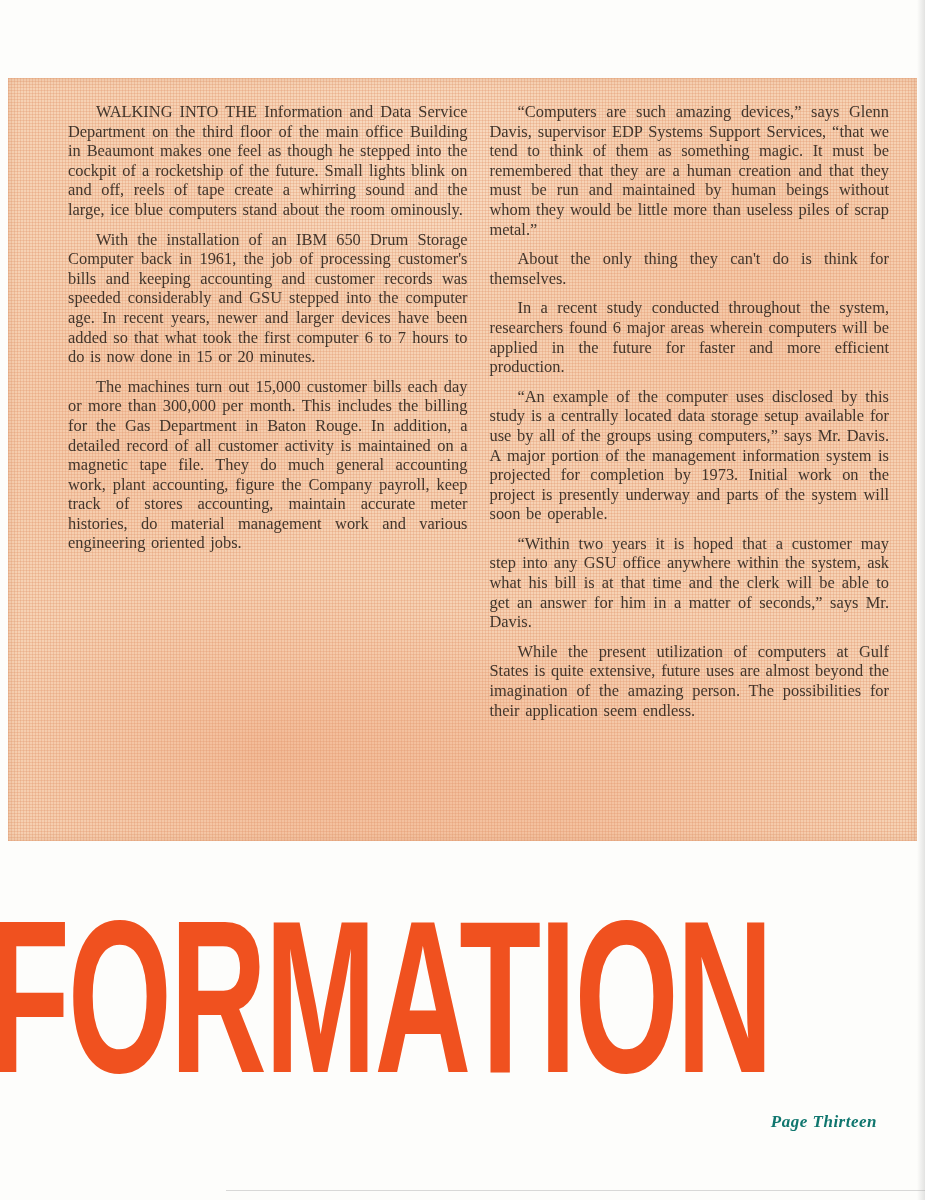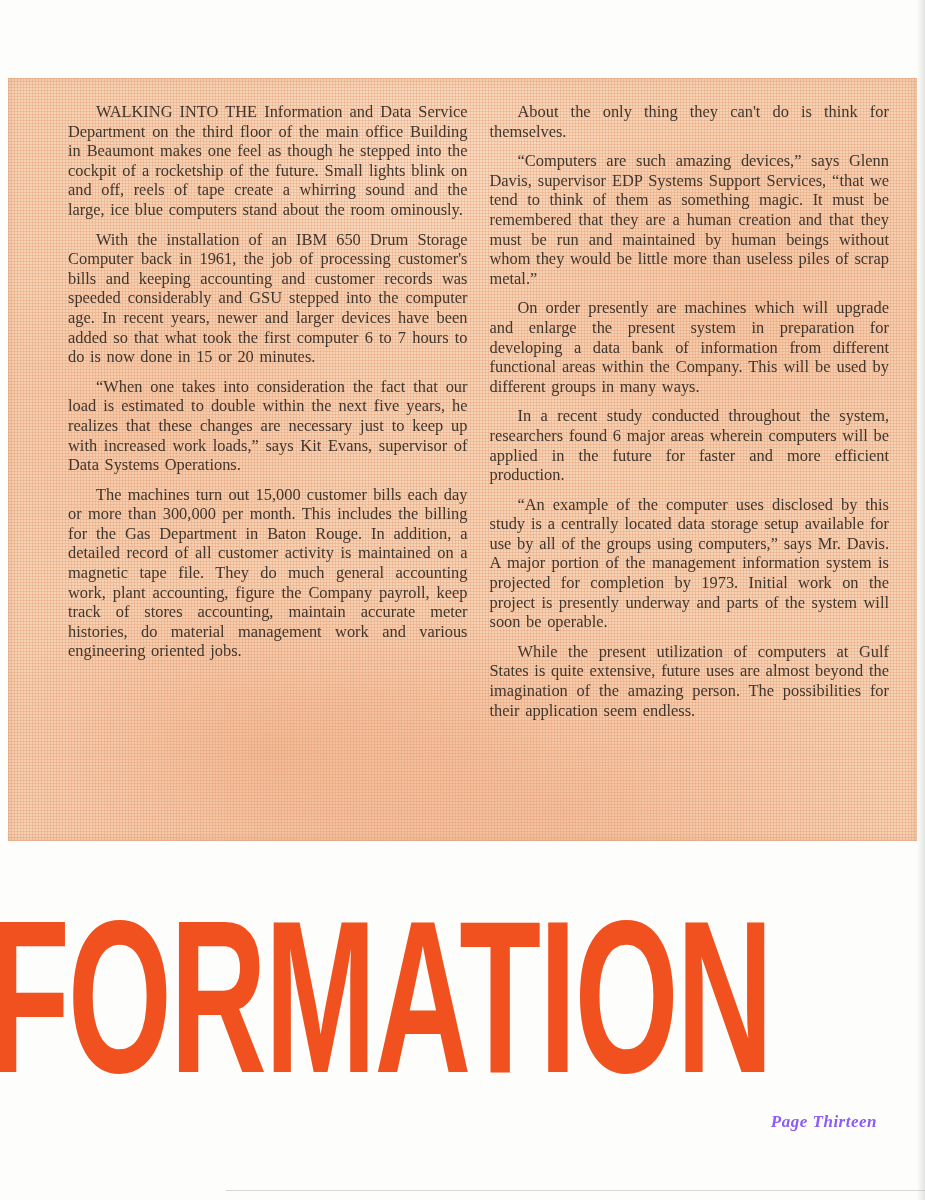--- a/index.html
+++ b/index.html
@@ -56,45 +56,44 @@
     font-size:134px;line-height:1;
     letter-spacing:-2px;
     color:#f0511f;
     transform:scaleY(1.62);
     transform-origin:top left;
   }
   .page-number{
     position:absolute;top:1112px;right:48px;
     font-family:"Liberation Serif","DejaVu Serif",serif;
     font-style:italic;font-weight:bold;
-    font-size:17px;color:#8b5cf6;
+    font-size:17px;color:#0f766e;
     letter-spacing:.5px;
   }
   .bottom-rule{
     position:absolute;top:1190px;left:226px;right:0;height:1px;
     background:#b9b9b9;opacity:.55;
   }
 </style>
 </head>
 <body>
 
 <div class="article-block">
   <div class="columns">
     <div class="col">
       <p>WALKING INTO THE Information and Data Service Department on the third floor of the main office Building in Beaumont makes one feel as though he stepped into the cockpit of a rocketship of the future.  Small lights blink on and off, reels of tape create a whirring sound and the large, ice blue computers stand about the room ominously.</p>
       <p>With the installation of an IBM 650 Drum Storage Computer back in 1961, the job of processing customer's bills and keeping accounting and customer records was speeded considerably and GSU stepped into the computer age.  In recent years, newer and larger devices have been added so that what took the first computer 6 to 7 hours to do is now done in 15 or 20 minutes.</p>
-      <p>“When one takes into consideration the fact that our load is estimated to double within the next five years, he realizes that these changes are necessary just to keep up with increased work loads,” says Kit Evans, supervisor of Data Systems Operations.</p>
       <p>The machines turn out 15,000 customer bills each day or more than 300,000 per month.  This includes the billing for the Gas Department in Baton Rouge.  In addition, a detailed record of all customer activity is maintained on a magnetic tape file.  They do much general accounting work, plant accounting, figure the Company payroll, keep track of stores accounting, maintain accurate meter histories, do material management work and various engineering oriented jobs.</p>
     </div>
     <div class="col">
+      <p>“Computers are such amazing devices,” says Glenn Davis, supervisor EDP Systems Support Services, “that we tend to think of them as something magic.  It must be remembered that they are a human creation and that they must be run and maintained by human beings without whom they would be little more than useless piles of scrap metal.”</p>
       <p>About the only thing they can't do is think for themselves.</p>
-      <p>“Computers are such amazing devices,” says Glenn Davis, supervisor EDP Systems Support Services, “that we tend to think of them as something magic.  It must be remembered that they are a human creation and that they must be run and maintained by human beings without whom they would be little more than useless piles of scrap metal.”</p>
-      <p>On order presently are machines which will upgrade and enlarge the present system in preparation for developing a data bank of information from different functional areas within the Company.  This will be used by different groups in many ways.</p>
       <p>In a recent study conducted throughout the system, researchers found 6 major areas wherein computers will be applied in the future for faster and more efficient production.</p>
       <p>“An example of the computer uses disclosed by this study is a centrally located data storage setup available for use by all of the groups using computers,” says Mr. Davis.  A major portion of the management information system is projected for completion by 1973.  Initial work on the project is presently underway and parts of the system will soon be operable.</p>
+      <p>“Within two years it is hoped that a customer may step into any GSU office anywhere within the system, ask what his bill is at that time and the clerk will be able to get an answer for him in a matter of seconds,” says Mr. Davis.</p>
       <p>While the present utilization of computers at Gulf States is quite extensive, future uses are almost beyond the imagination of the amazing person.  The possibilities for their application seem endless.</p>
     </div>
   </div>
 </div>
 
 <div class="headline-wrap">
   <span class="headline">FORMATION</span>
 </div>
 
 <div class="page-number">Page Thirteen</div>

